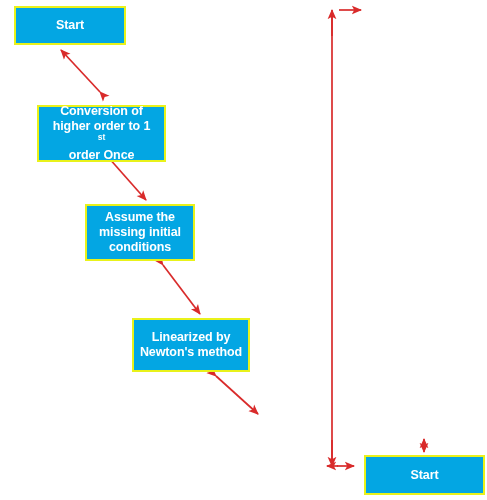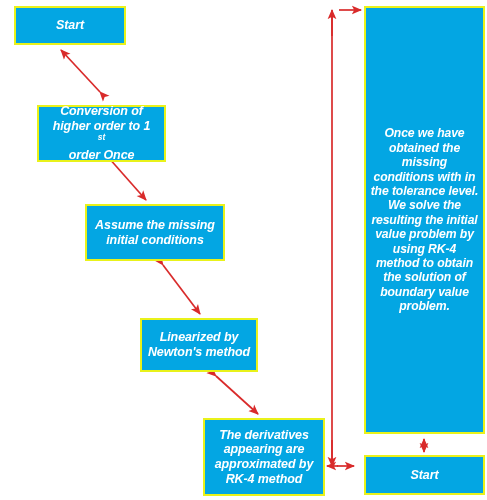--- a/index.html
+++ b/index.html
@@ -2,42 +2,42 @@
 <html><head>
 <meta charset="utf-8">
 <style>
   html,body{margin:0;padding:0;}
   body{
     width:487px;height:500px;
     background:#ffffff;
     font-family:"Liberation Sans", sans-serif;
     overflow:hidden;
   }
-  #canvas{position:relative;width:487px;height:500px;font-style:italic;}
+  #canvas{position:relative;width:487px;height:500px;}
 
   .node{
     position:absolute;
     box-sizing:border-box;
     background:#03A6E3;
     border:2px solid #E9F21A;
     color:#ffffff;
     font-weight:bold;
     display:flex;
     align-items:center;
     justify-content:center;
     text-align:center;
     line-height:1.18;
     letter-spacing:-0.1px;
     -webkit-font-smoothing:antialiased;
   }
   .node span{display:block;padding:0 4px;}
   .n1{left:14px;  top:6px;   width:112px; height:39px;  font-size:12.5px;}
   .n2{left:37px;  top:96px;  width:129px; height:57px;  font-size:12.5px;margin-top:9px;}
-  .n3{left:85px;  top:204px; width:140px; height:57px;  font-size:12.5px;}
-  .n4{left:140px; top:318px; width:118px; height:54px;  font-size:12.5px;}
+  .n3{left:85px;  top:204px; width:110px; height:57px;  font-size:12.5px;}
+  .n4{left:132px; top:318px; width:118px; height:54px;  font-size:12.5px;}
   .n5{left:203px; top:418px; width:122px; height:78px;  font-size:12.5px;}
   .nbig{left:364px;top:6px;  width:121px; height:428px; font-size:12.2px;}
   .nstart2{left:364px;top:455px;width:121px;height:40px; font-size:12.5px;}
 
   sup{font-size:0.68em;vertical-align:super;line-height:0;}
 
   .svg-layer{position:absolute;left:0;top:0;width:487px;height:500px;pointer-events:none;}
 </style>
 </head>
 <body>
@@ -86,25 +86,19 @@
   </div>
 
   <div class="node n3">
     <span>Assume the missing initial conditions</span>
   </div>
 
   <div class="node n4">
     <span>Linearized by Newton's method</span>
   </div>
 
-  <div class="node n5">
-    <span>The derivatives appearing are approximated by RK-4 method</span>
-  </div>
 
-  <div class="node nbig">
-    <span>Once we have obtained the missing conditions with in the tolerance level. We solve the resulting the initial value problem by using RK-4 method to obtain the solution of boundary value problem.</span>
-  </div>
 
   <div class="node nstart2">
     <span>Start</span>
   </div>
 
 </div>
 
 </body></html>

